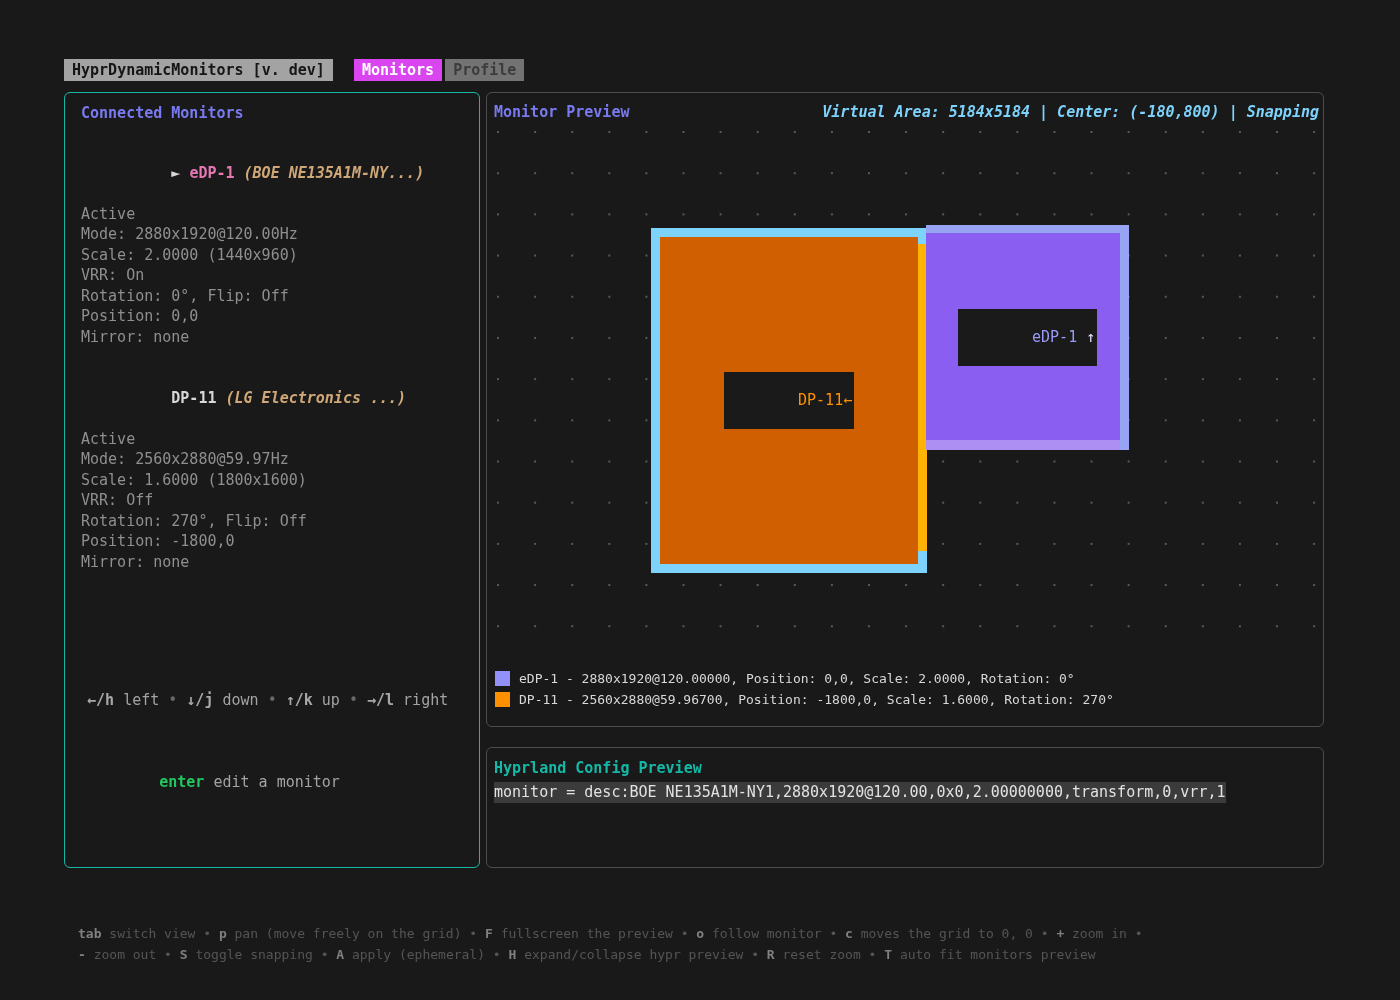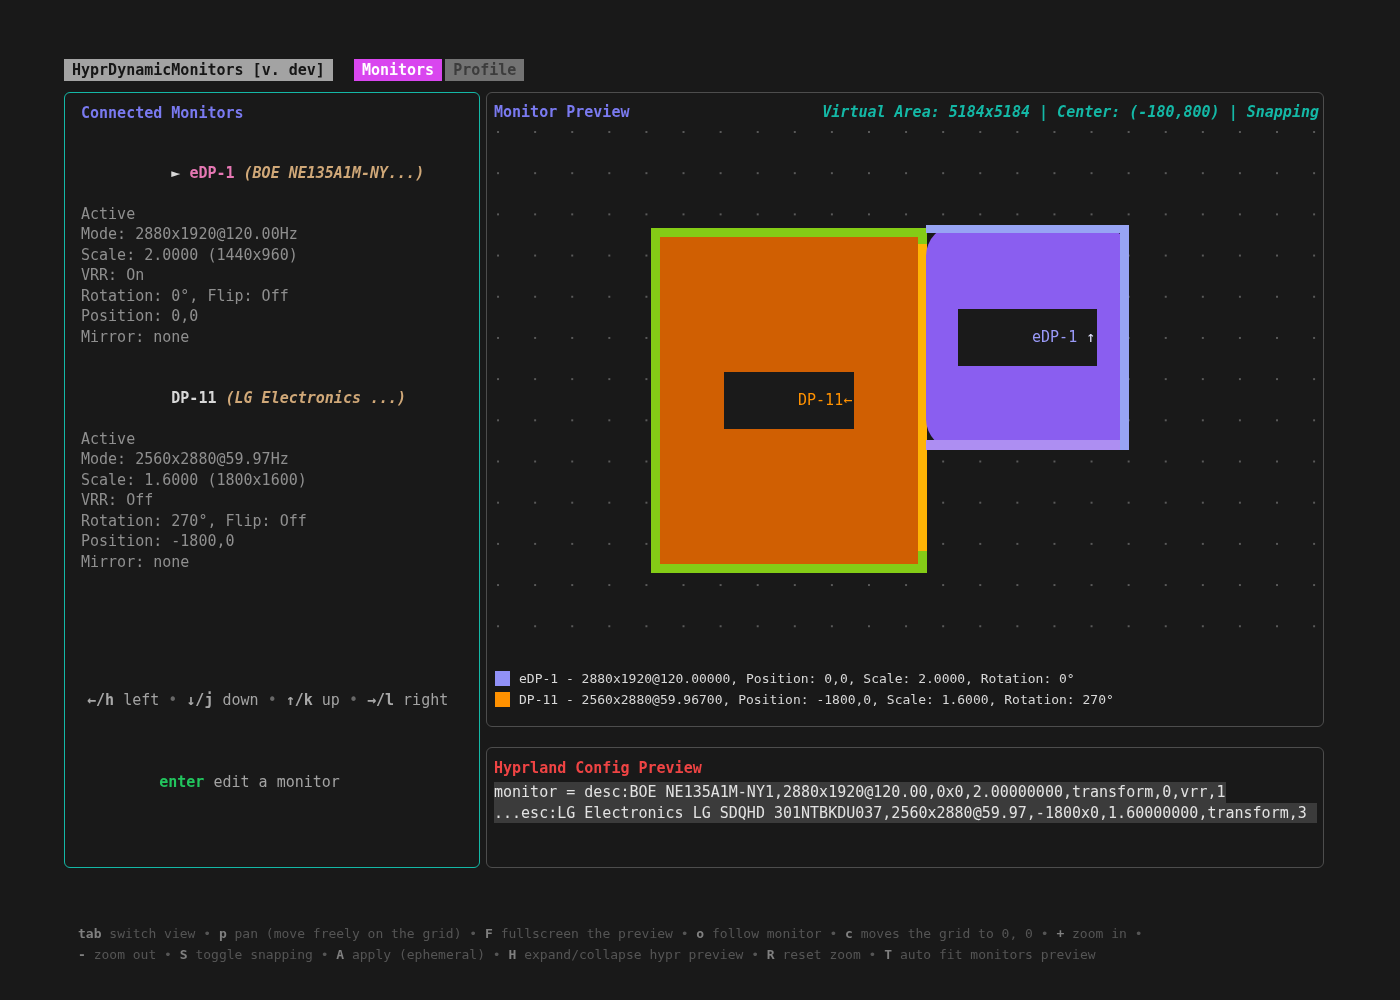--- a/index.html
+++ b/index.html
@@ -15,41 +15,41 @@
   .chip.tab-inactive { background:#737373; color:#3c3c3c; margin-left:3px; }
 
   
   .panel { position:absolute; border-radius:6px; background:#191919; }
   .left-panel { left:64px; top:92px; width:416px; height:776px; border:1px solid #14b8a6; }
   .preview-panel { left:486px; top:92px; width:838px; height:635px; border:1px solid #4d4d4d; }
   .config-panel { left:486px; top:747px; width:838px; height:121px; border:1px solid #4d4d4d; }
 
   .panel-title { font-size:15px; font-weight:bold; white-space:pre; }
   .blue-title { color:#7a7af0; }
-  .tan-title  { color:#ef4444; }
+  .tan-title  { color:#14b8a6; }
 
   
   .left-inner { position:absolute; inset:0; padding:11px 16px; }
   .mon-block { margin-top:20px; cursor:pointer; }
   .mon-header { font-size:15px; line-height:20.5px; white-space:pre; }
   .sel-arrow { color:#d8d8d8; }
   .mon-name-pink { color:#e678b4; font-weight:bold; }
   .mon-name-white { color:#d8d8d8; font-weight:bold; }
   .mon-desc { color:#d0a878; font-style:italic; font-weight:bold; }
   .mon-line { font-size:15px; line-height:20.5px; color:#8f8f8f; white-space:pre; }
   .left-footer { position:absolute; left:22px; bottom:13px; font-size:15px; line-height:20.5px; white-space:pre; }
   .nav-key { color:#a8a8a8; font-weight:bold; }
   .nav-desc { color:#a3a3a3; }
   .nav-sep { color:#686868; }
   .enter-key { color:#22c55e; font-weight:bold; }
 
   
   .preview-header { position:absolute; left:7px; right:4px; top:10px; display:flex;
                     justify-content:space-between; overflow:hidden;gap:44px; }
-  .preview-status { font-size:15px; font-style:italic; font-weight:bold; color:#14b8a6; white-space:pre; }
+  .preview-status { font-size:15px; font-style:italic; font-weight:bold; color:#7dd3fc; white-space:pre; }
   .dot-grid { position:absolute; left:1px; right:1px; top:30px; bottom:62px;
               background-image:radial-gradient(circle, #5a5a5a 1.1px, transparent 1.5px);
               background-size:37.1px 41.2px; background-position:-8.5px -11.6px; }
   .mon-rect { position:absolute; z-index:2; display:flex; align-items:center; justify-content:center; cursor:grab; }
   .mon-rect .edge { position:absolute; }
   .mon-label { position:relative; z-index:3; background:#1a1a1a; font-size:15px;
                line-height:19px; padding:0 2px; white-space:pre; }
   .dp11-label-text { color:#ff9100; }
   .edp1-label-text { color:#9a9af8; }
   .edp1-label-arrow { color:#e4e4ff; }
@@ -123,28 +123,28 @@
   </div>
 
   <div class="panel preview-panel">
     <div class="preview-header">
       <span class="panel-title blue-title">Monitor Preview</span>
       <span class="preview-status">Virtual Area: 5184x5184 | Center: (-180,800) | Snapping</span>
     </div>
 
     <div class="dot-grid"></div>
 
-    <div class="mon-rect" id="rect-dp11" style="left:164px; top:135px; width:276px; height:345px; border:9px solid #84cc16; background:#d05f02;">
+    <div class="mon-rect" id="rect-dp11" style="left:164px; top:135px; width:276px; height:345px; border:9px solid #7dd3fc; background:#d05f02;">
       <div class="edge" id="dp11-strip" style="right: -9px; top: 7px; bottom: 13px; width: 9px; background: rgb(255, 180, 5);"></div>
       <div class="mon-label">
         <span class="dp11-label-text">DP-11</span><span class="dp11-label-text">←</span>
       </div>
     </div>
 
-    <div class="mon-rect" id="rect-edp1" style="left:439px; top:132px; width:203px; height:225px; background:#8a5ef0;border-radius:31px;">
+    <div class="mon-rect" id="rect-edp1" style="left:439px; top:132px; width:203px; height:225px; background:#8a5ef0;">
       <div class="edge" id="edp1-top" style="left: 0px; right: 0px; top: 0px; height: 8px; background: rgb(151, 164, 244);"></div>
       <div class="edge" id="edp1-right" style="right: 0px; top: 0px; bottom: 0px; width: 9px; background: rgb(151, 164, 244);"></div>
       <div class="edge" id="edp1-bottom" style="left: 0px; right: 9px; bottom: 0px; height: 10px; background: rgb(173, 142, 242);"></div>
       <div class="mon-label">
         <span class="edp1-label-text">eDP-1 </span><span class="edp1-label-arrow">↑</span>
       </div>
     </div>
 
     <div class="legend">
       <div class="legend-row">
@@ -157,21 +157,20 @@
       </div>
     </div>
   </div>
 
   <div class="panel config-panel">
     <div class="config-inner">
       <div class="cfg-title-row">
         <span class="panel-title tan-title">Hyprland Config Preview</span>
       </div>
       <div class="cfg-line">monitor = desc:BOE NE135A1M-NY1,2880x1920@120.00,0x0,2.00000000,transform,0,vrr,1</div>
-      <div class="cfg-line clipped">...esc:LG Electronics LG SDQHD 301NTBKDU037,2560x2880@59.97,-1800x0,1.60000000,transform,3</div>
     </div>
   </div>
 
   <div class="help-footer">
     <div class="help-line"><span class="hk">tab</span> <span class="hd">switch view</span> <span class="hd">•</span> <span class="hk">p</span> <span class="hd">pan (move freely on the grid)</span> <span class="hd">•</span> <span class="hk">F</span> <span class="hd">fullscreen the preview</span> <span class="hd">•</span> <span class="hk">o</span> <span class="hd">follow monitor</span> <span class="hd">•</span> <span class="hk">c</span> <span class="hd">moves the grid to 0, 0</span> <span class="hd">•</span> <span class="hk">+</span> <span class="hd">zoom in</span> <span class="hd">•</span></div>
     <div class="help-line"><span class="hk">-</span> <span class="hd">zoom out</span> <span class="hd">•</span> <span class="hk">S</span> <span class="hd">toggle snapping</span> <span class="hd">•</span> <span class="hk">A</span> <span class="hd">apply (ephemeral)</span> <span class="hd">•</span> <span class="hk">H</span> <span class="hd">expand/collapse hypr preview</span> <span class="hd">•</span> <span class="hk">R</span> <span class="hd">reset zoom</span> <span class="hd">•</span> <span class="hk">T</span> <span class="hd">auto fit monitors preview</span></div>
   </div>
 
 </div>
 

